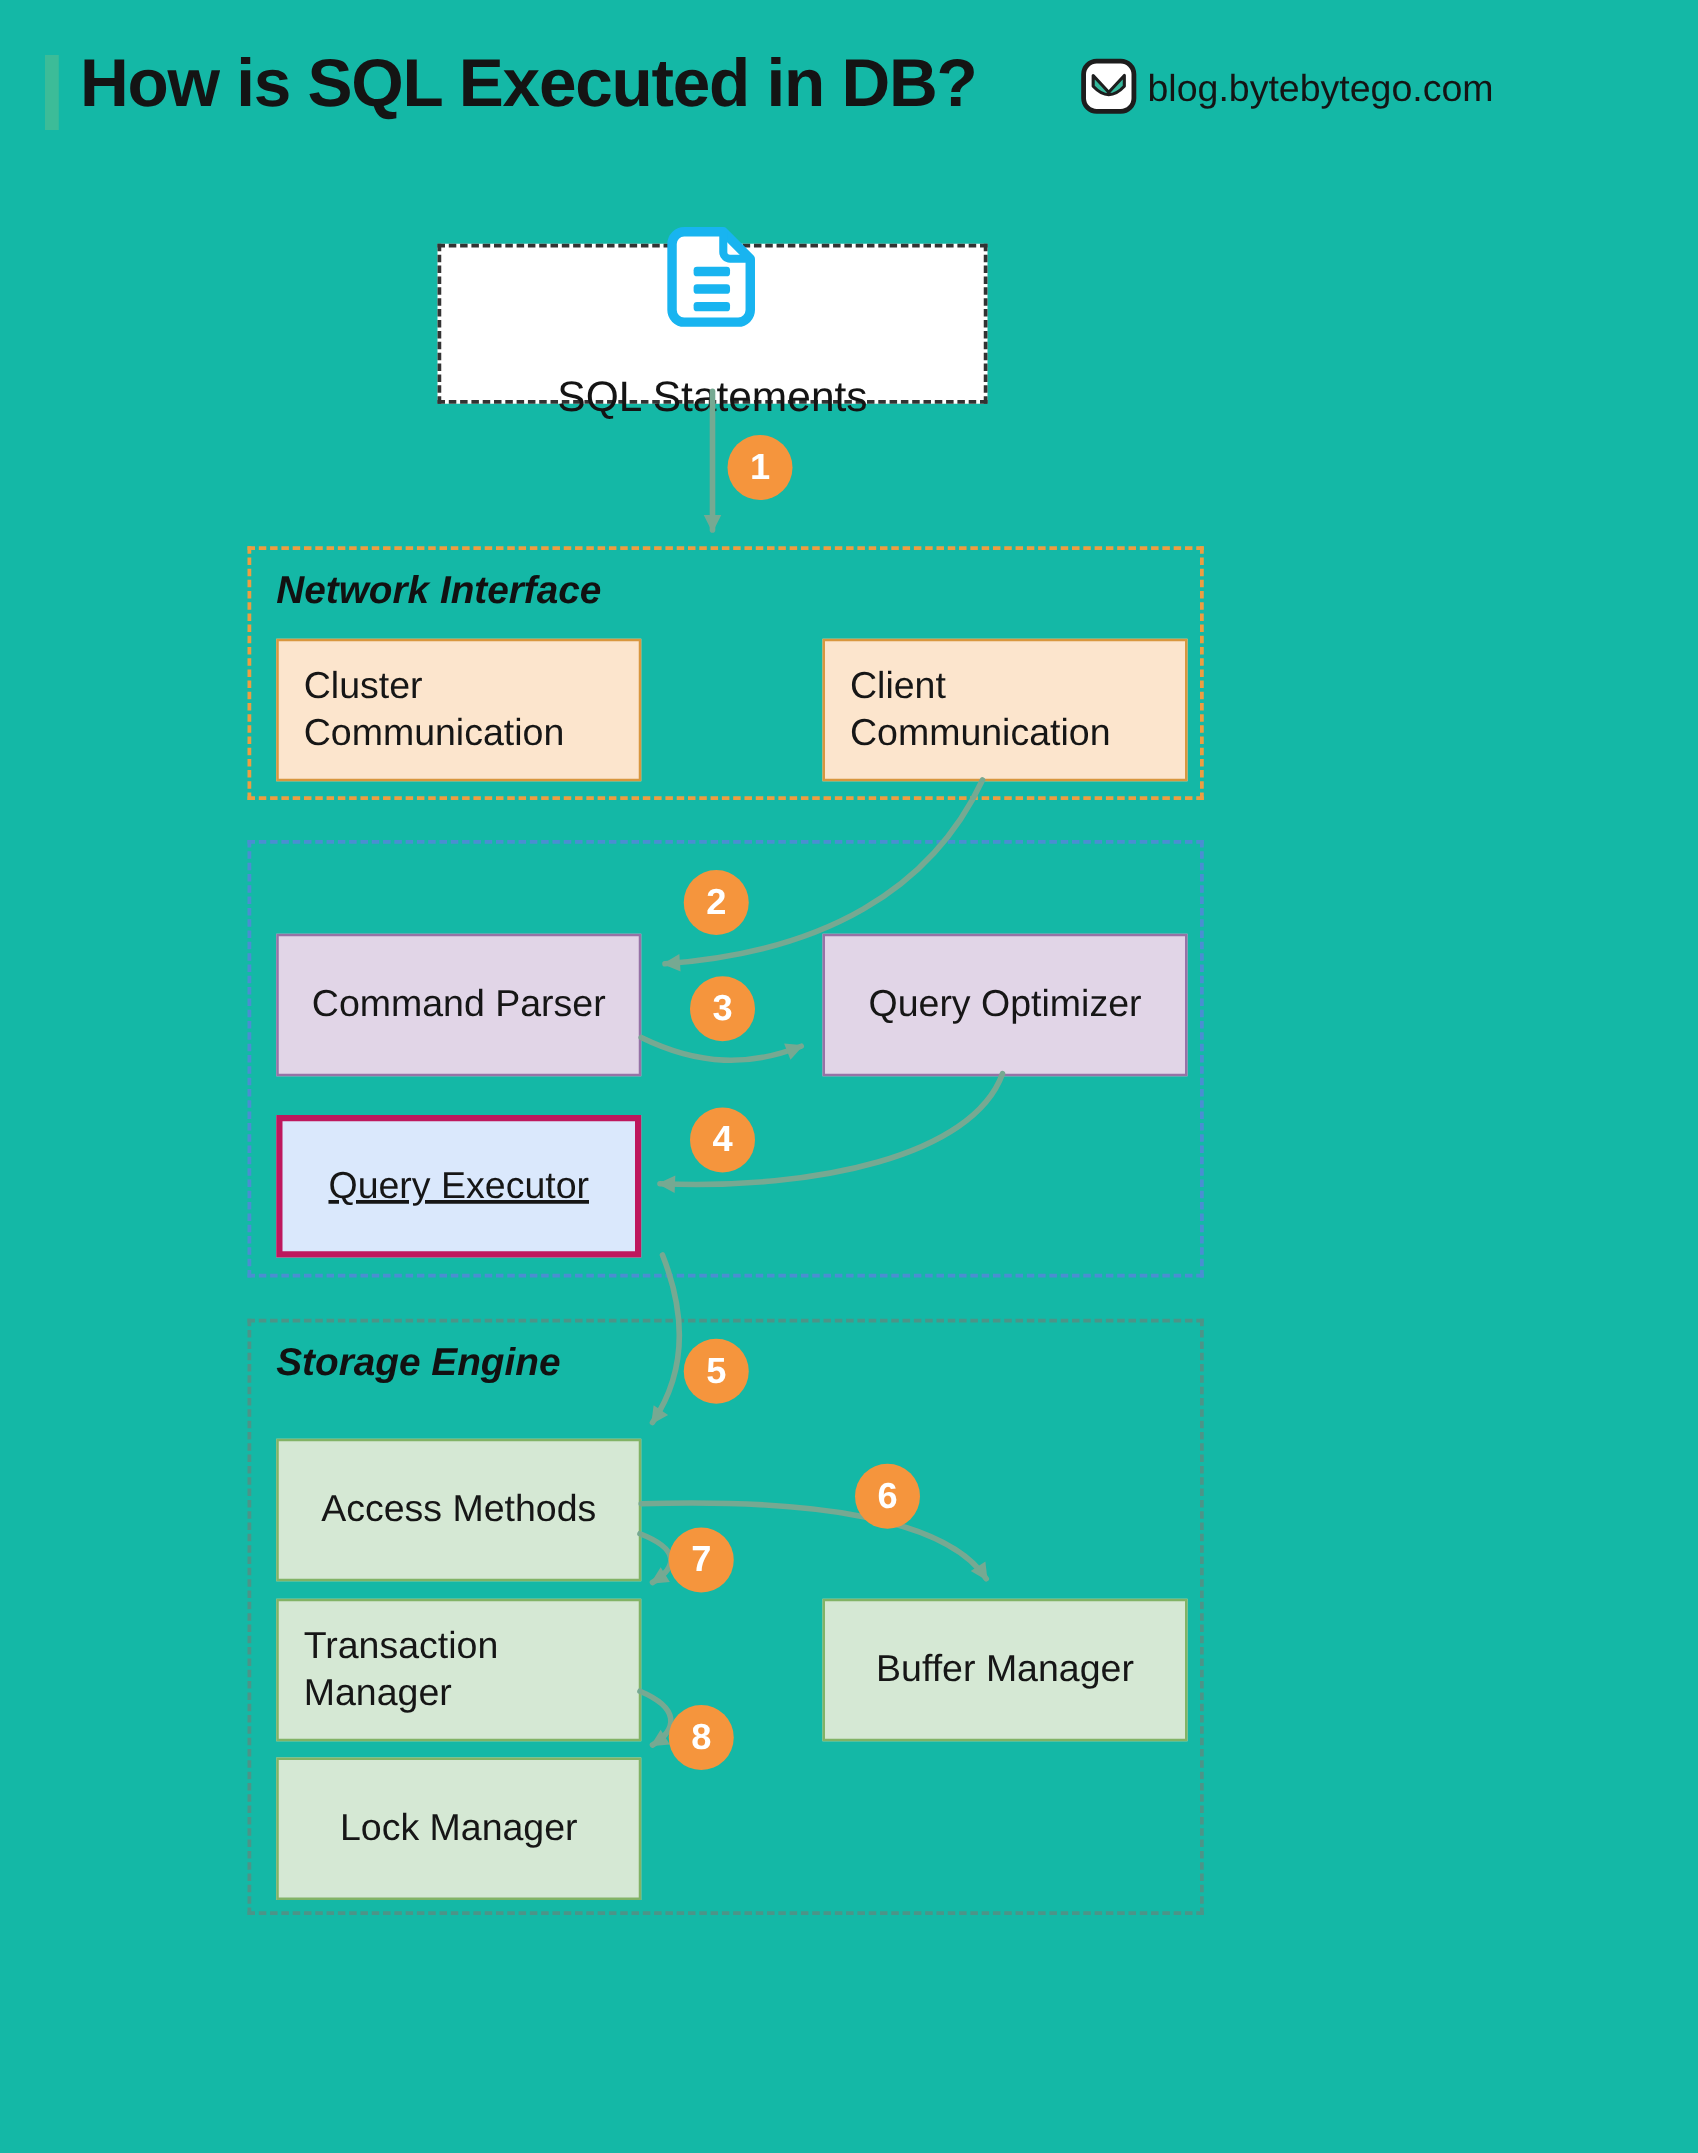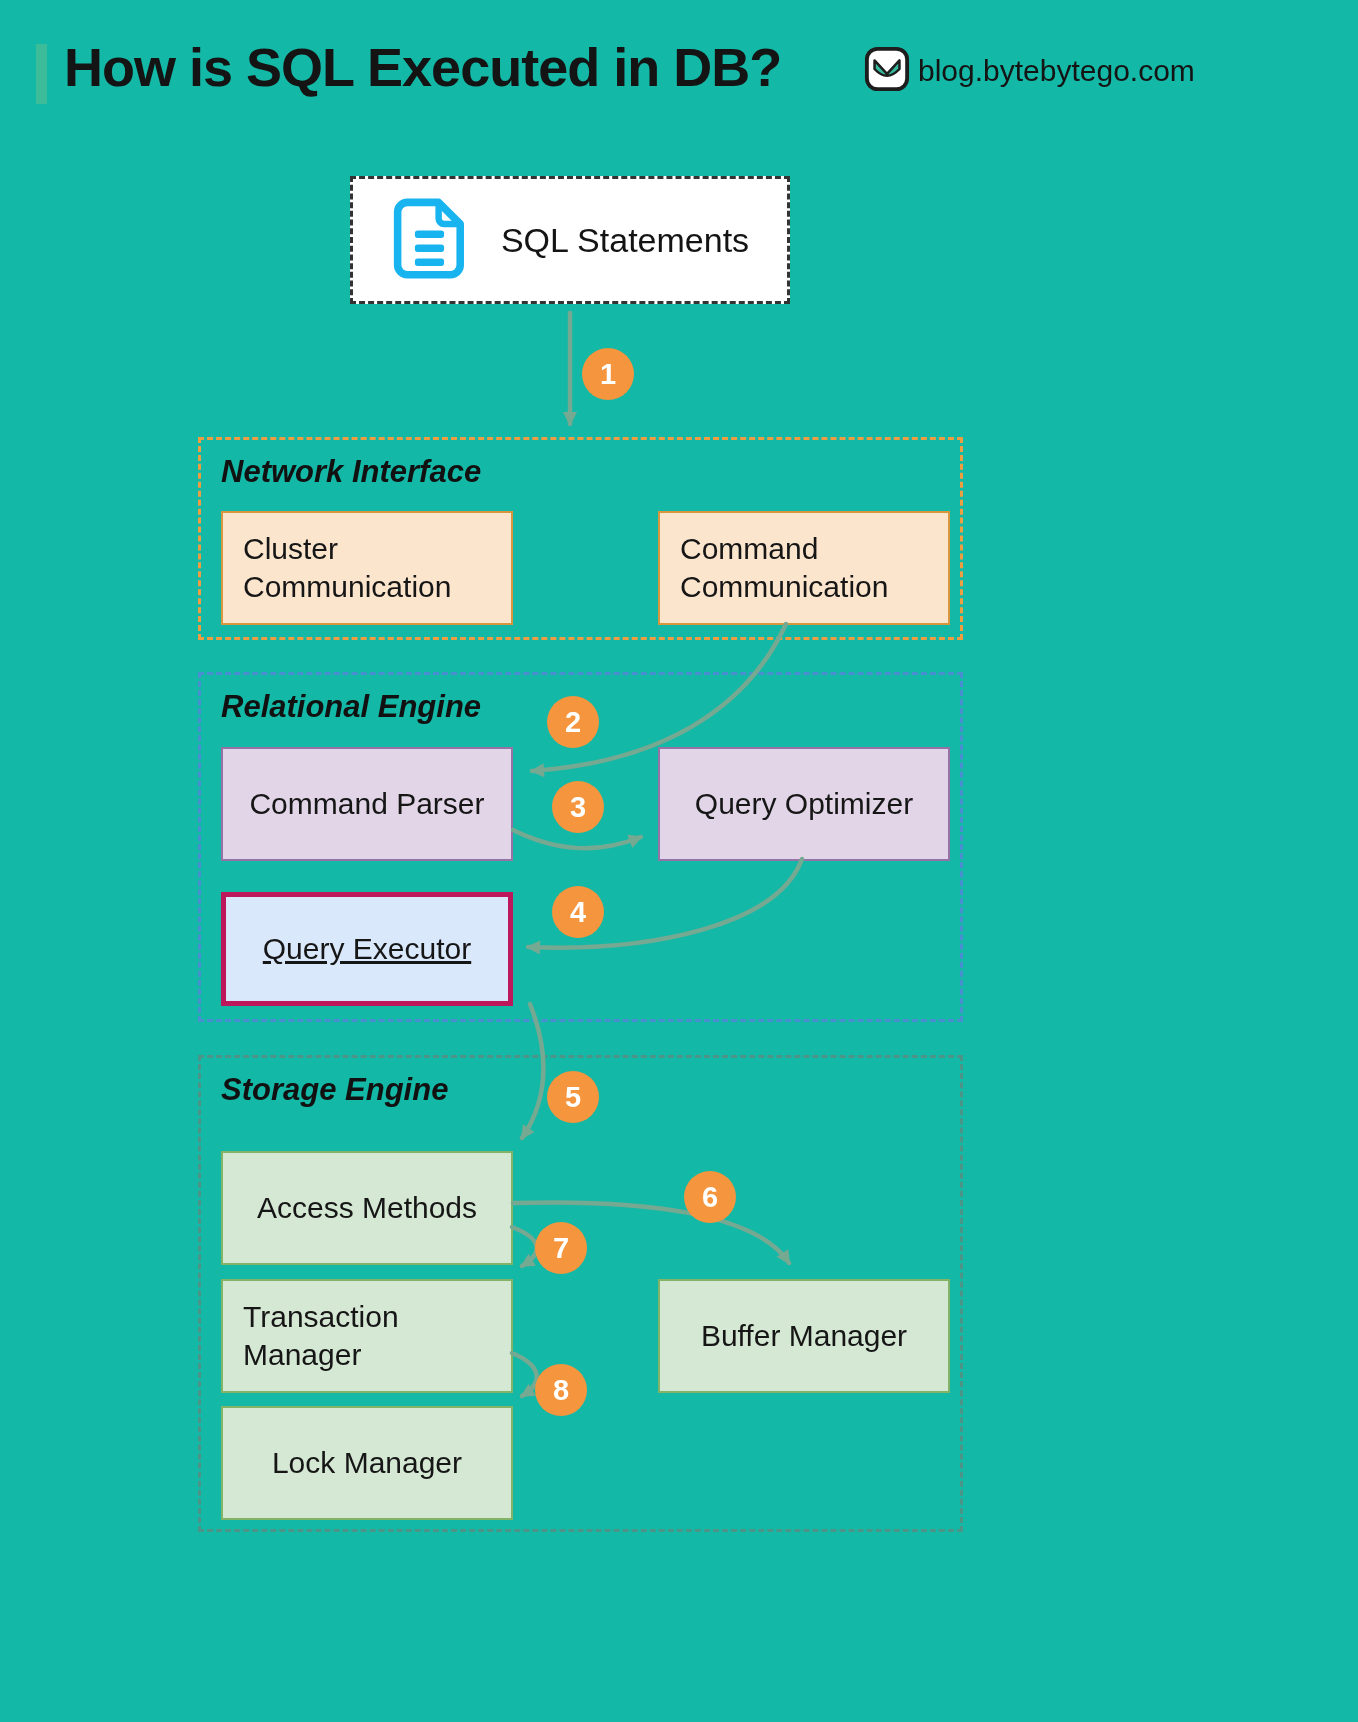--- a/index.html
+++ b/index.html
@@ -7,22 +7,22 @@
   body { font-family:"Liberation Sans","DejaVu Sans",sans-serif; }
   .canvas { position:relative; width:1358px; height:1722px; background:#14b8a6; overflow:hidden; }
 
   
   .title-accent { position:absolute; left:36px; top:44px; width:11px; height:60px; background:#3CBC98; }
   .page-title { position:absolute; left:64px; top:36px; font-size:54px; font-weight:700; letter-spacing:-1px; color:#141414; }
   .brand { position:absolute; left:864px; top:46px; display:flex; align-items:center; gap:8px; }
   .brand-text { font-size:30px; font-weight:400; color:#141414; }
 
   
-  .source-box { position:absolute; left:350px; top:176px; width:440px; height:128px; border:3px dashed #333;
-                display:flex; align-items:center; justify-content:center; gap:32px; background:#fff; }
+  .source-box { position:absolute; left:350px; top:195px; width:440px; height:128px; border:3px dashed #333;
+                display:flex; align-items:center; justify-content:center; gap:32px; background:#fff;flex-direction:column; }
   .source-label { font-size:34px; color:#141414; }
 
   
   .group { position:absolute; background:transparent; }
   .group-label { position:absolute; left:20px; top:14px; font-size:31px; font-weight:700; color:#111;font-style:italic; }
   .group.network    { left:198px; top:437px;  width:765px; height:203px; border:3px dashed #EE9D41; }
   .group.relational { left:198px; top:672px;  width:765px; height:350px; border:3px dashed #4A8ED2; }
   .group.storage    { left:198px; top:1055px; width:765px; height:477px; border:3px dashed #4C9488; }
 
   
@@ -67,25 +67,24 @@
         <rect x="22" y="44" width="27" height="7" rx="2.5" fill="#18B4F0"></rect>
         <rect x="22" y="57" width="27" height="7" rx="2.5" fill="#18B4F0"></rect>
       </svg>
     </span>
     <span class="source-label">SQL Statements</span>
   </div>
 
   <div class="group network">
     <div class="group-label">Network Interface</div>
     <div class="node orange" style="left:20px;top:71px">Cluster Communication</div>
-    <div class="node orange" style="left:457px;top:71px">Command Communication</div>
+    <div class="node orange" style="left:457px;top:71px">Client Communication</div>
   </div>
 
   <div class="group relational">
-    <div class="group-label">Relational Engine</div>
     <div class="node purple" style="left:20px;top:72px">Command Parser</div>
     <div class="node purple" style="left:457px;top:72px">Query Optimizer</div>
     <div class="node blue" style="left:20px;top:217px">Query Executor</div>
   </div>
 
   <div class="group storage">
     <div class="group-label">Storage Engine</div>
     <div class="node green" style="left:20px;top:93px">Access Methods</div>
     <div class="node green" style="left:20px;top:221px">Transaction Manager</div>
     <div class="node green" style="left:457px;top:221px">Buffer Manager</div>

